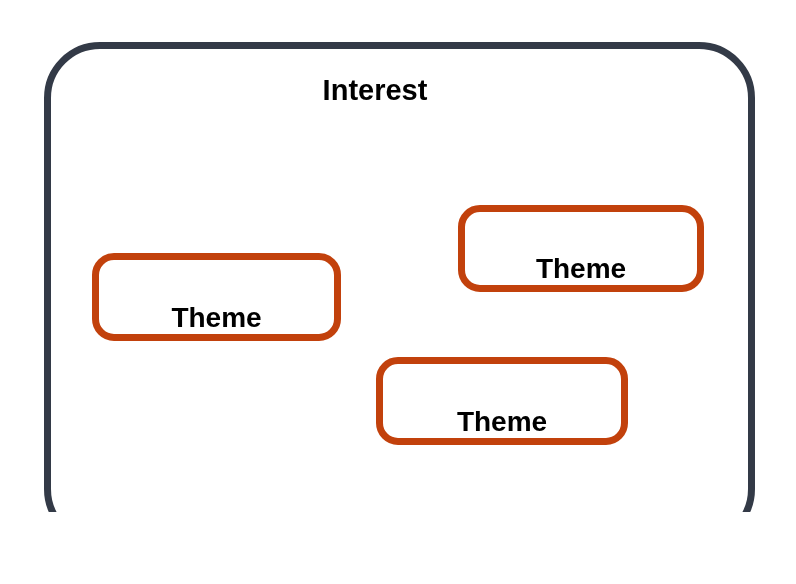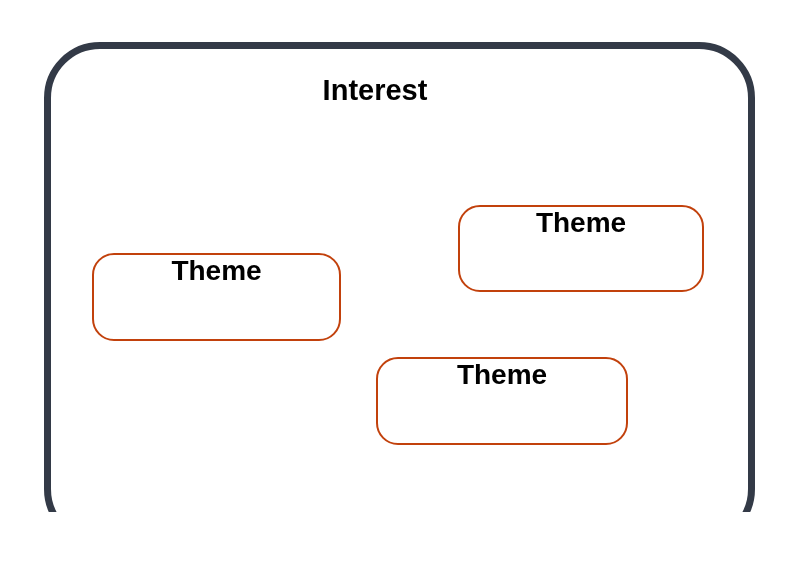--- a/index.html
+++ b/index.html
@@ -32,25 +32,25 @@
     top: 74px;
     transform: translateX(-50%);
     font-size: 29px;
     font-weight: 700;
     color: #000000;
     white-space: nowrap;
   }
   .theme-node {
     position: absolute;
     box-sizing: border-box;
-    border: 2px solid #c2410c;
+    border: 7px solid #c2410c;
     border-radius: 22px;
     background: #ffffff;
     display: flex;
-    align-items: flex-start;
+    align-items: flex-end;
     justify-content: center;
     font-size: 28px;
     font-weight: 700;
     color: #000000;
   }
   .theme-node.n1 { left: 92px;  top: 253px; width: 249px; height: 88px; }
   .theme-node.n2 { left: 458px; top: 205px; width: 246px; height: 87px; }
   .theme-node.n3 { left: 376px; top: 357px; width: 252px; height: 88px; }
 </style>
 </head>

